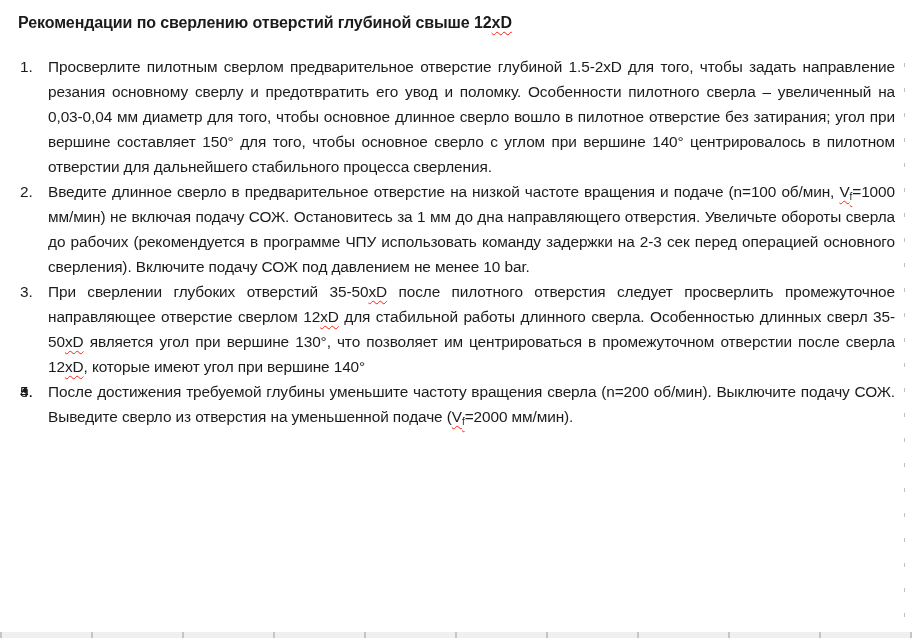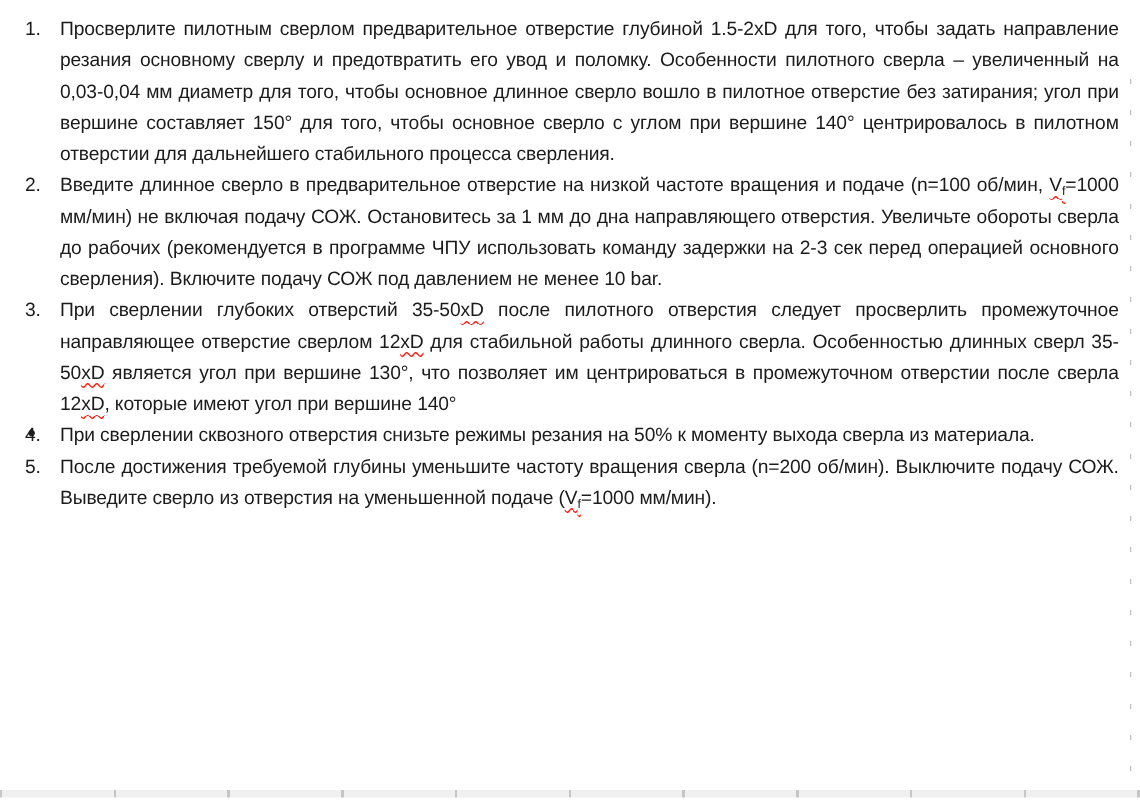--- a/index.html
+++ b/index.html
@@ -61,24 +61,25 @@
     position: absolute;
     left: 0; bottom: 3px;
     width: 912px; height: 6px;
     background: repeating-linear-gradient(to right, #c6c6c6 0 2px, #f0f0f0 2px 91px);
   }
 </style>
 </head>
 <body>
 
 <div class="doc">
+  <h1 class="title"><span class="">Рекомендации по сверлению отверстий глубиной свыше 12</span><span class="sq">xD</span></h1>
   <div id="list">
       <div class="item"><span class="marker">1.</span><span class="">Просверлите пилотным сверлом предварительное отверстие глубиной 1.5-2xD для того, чтобы задать направление резания основному сверлу и предотвратить его увод и поломку. Особенности пилотного сверла – увеличенный на 0,03-0,04 мм диаметр для того, чтобы основное длинное сверло вошло в пилотное отверстие без затирания; угол при вершине составляет 150° для того, чтобы основное сверло с углом при вершине 140° центрировалось в пилотном отверстии для дальнейшего стабильного процесса сверления.</span></div>
       <div class="item"><span class="marker">2.</span><span class="">Введите длинное сверло в предварительное отверстие на низкой частоте вращения и подаче (n=100 об/мин, </span><span class="sq">V</span><sub class="sub sq">f</sub><span class="">=1000 мм/мин) не включая подачу СОЖ. Остановитесь за 1 мм до дна направляющего отверстия. Увеличьте обороты сверла до рабочих (рекомендуется в программе ЧПУ использовать команду задержки на 2-3 сек перед операцией основного сверления). Включите подачу СОЖ под давлением не менее 10 bar.</span></div>
       <div class="item"><span class="marker">3.</span><span class="">При сверлении глубоких отверстий 35-50</span><span class="sq">xD</span><span class=""> после пилотного отверстия следует просверлить промежуточное направляющее отверстие сверлом 12</span><span class="sq">xD</span><span class=""> для стабильной работы длинного сверла. Особенностью длинных сверл 35-50</span><span class="sq">xD</span><span class=""> является угол при вершине 130°, что позволяет им центрироваться в промежуточном отверстии после сверла 12</span><span class="sq">xD</span><span class="">, которые имеют угол при вершине 140°</span></div>
       <div class="item"><span class="marker">4.</span></div>
-      <div class="item"><span class="marker bullet">•</span><span class="">При сверлении сквозного отверстия снизьте режимы резания на 50% к моменту выхода сверла из материала.</span></div>
-      <div class="item"><span class="marker">5.</span><span class="">После достижения требуемой глубины уменьшите частоту вращения сверла (n=200 об/мин). Выключите подачу СОЖ. Выведите сверло из отверстия на уменьшенной подаче (</span><span class="sq">V</span><sub class="sub sq">f</sub><span class="">=1000 мм/мин).</span></div>
+      <div class="item"><span class="marker bullet">•</span></div>
+      <div class="item"><span class="marker">5.</span><span class="">После достижения требуемой глубины уменьшите частоту вращения сверла (n=200 об/мин). Выключите подачу СОЖ. Выведите сверло из отверстия на уменьшенной подаче (</span><span class="sq">V</span><sub class="sub sq">f</sub><span class="">=2000 мм/мин).</span></div>
     </div>
 </div>
 
 <div class="right-marks"></div>
 <div class="bottom-strip"></div>
 
 </body></html>

